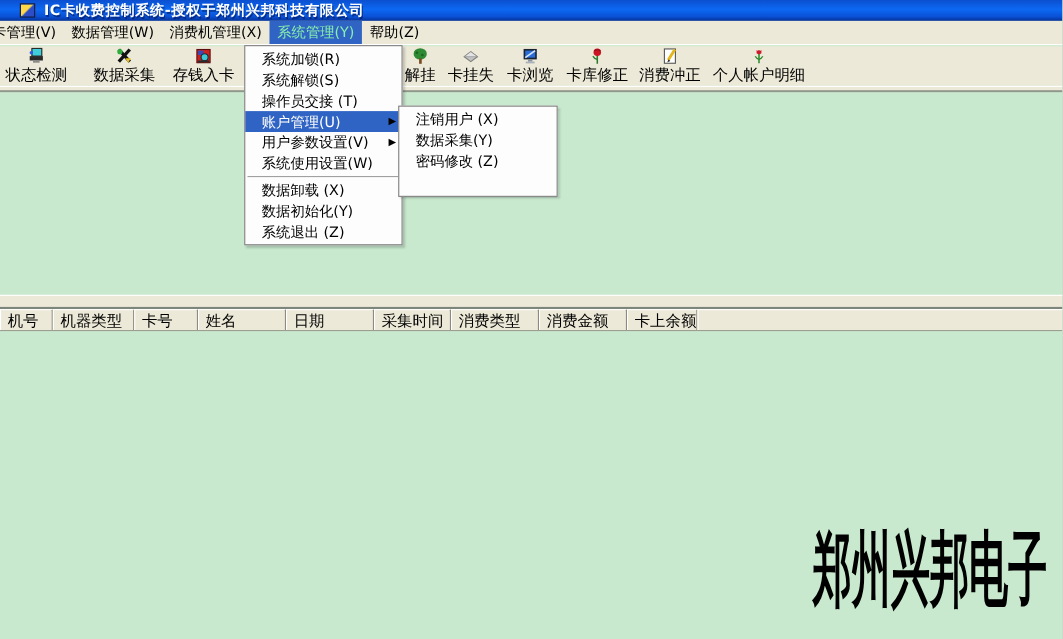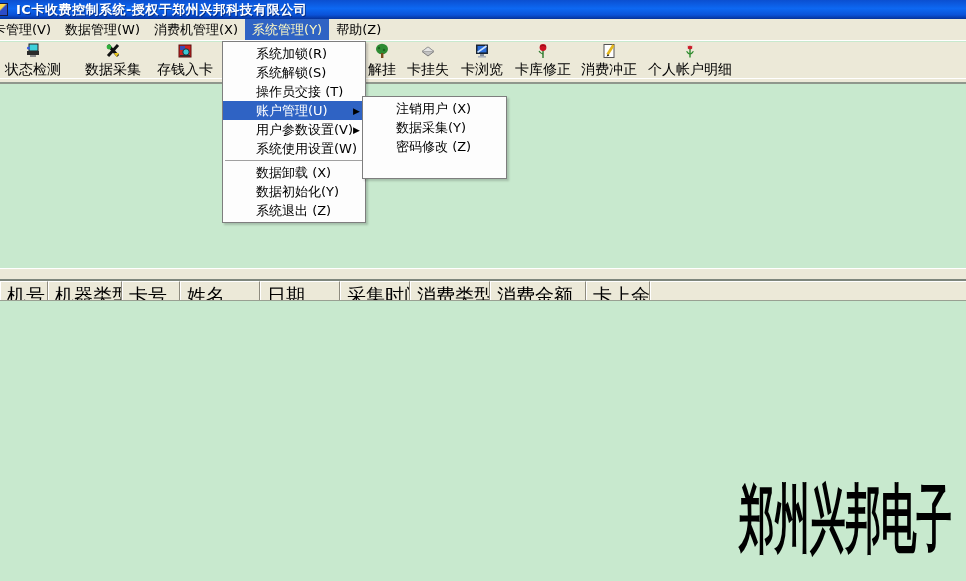--- a/index.html
+++ b/index.html
@@ -5,40 +5,40 @@
   * { margin:0; padding:0; box-sizing:border-box; }
   html,body { background:#d4d0c8; }
   .window {
     position:relative; width:966px; height:581px; overflow:hidden;
     font-family:"DejaVu Sans", sans-serif; color:#000; background:#c8e9ce;
   }
   
   .titlebar {
     position:absolute; top:0; left:0; right:0; height:19px;
     background:linear-gradient(180deg,#0b4fd0 0%,#0d68f2 45%,#0a52d8 78%,#063299 100%);
-    display:flex; align-items:center; overflow:hidden;
+    display:flex; align-items:center; overflow:hidden;padding-left:24px;
   }
   .app-icon {
     width:14px; height:13px; margin-left:-6px; flex:0 0 auto;
     background:linear-gradient(135deg,#ffd94a 45%,#2c4cc8 55%);
     border:1px solid #1a1a3a;
   }
   .title-text {
     color:#fff; font-weight:bold; font-size:13px; margin-left:8px;
     white-space:nowrap; letter-spacing:0.5px; text-shadow:1px 1px 0 rgba(0,0,40,.45);
   }
   
   .menubar {
     position:absolute; top:19px; left:0; right:0; height:22px;
     background:#ece9d8; display:flex; align-items:stretch; font-size:13px;
     border-bottom:1px solid #ffffff;
   }
   .mitem { display:flex; align-items:center; padding:0 7px; white-space:nowrap; cursor:default; }
   .mitem.cut { margin-left:-14px; }
-  .mitem.active { background:#2f63c4; color:#fef9c3; }
+  .mitem.active { background:#2f63c4; color:#86efac; }
   
   .toolbar {
     position:absolute; top:42px; left:0; right:0; height:36px;
     background:#ece9d8;
   }
   .toolbar-edge {
     position:absolute; top:78px; left:0; right:0; height:6px;
     background:#ece9d8; border-top:1px solid #fff; border-bottom:2px solid #8f978c;
   }
   .tbtn {
@@ -49,39 +49,39 @@
   .ticon { height:16px; display:flex; align-items:flex-end; }
   .tlabel { font-size:14px; line-height:15px; white-space:nowrap; }
   
   .content { position:absolute; top:84px; left:0; right:0; bottom:0; background:#c8e9ce; }
   .grid-strip {
     position:absolute; top:184px; left:0; right:0; height:13px;
     background:#ece9d8; border-top:1px solid #ffffff; border-bottom:2px solid #7e867c;
   }
   .grid-header {
     position:absolute; top:197px; left:0; right:0; height:20px;
-    background:#ece9d8; display:flex; font-size:19px;
+    background:#ece9d8; display:flex; font-size:14px;
     border-bottom:1px solid #99a092;
   }
   .hcell {
     border-top:1px solid #ffffff; border-left:1px solid #ffffff;
     border-right:1px solid #8e8b7e;
     padding:1px 0 0 6px; white-space:nowrap; overflow:hidden; flex:0 0 auto;
   }
   .hcell.filler { flex:1 1 auto; border-right:none; }
   
   .menu-popup {
     position:absolute; background:#fdfdfd; border:1px solid #7e7e7e;
     font-size:13px; z-index:20; padding-top:2px;
     box-shadow:2px 2px 2px rgba(0,0,0,0.18);
   }
   #system-menu { left:222px; top:41px; width:144px; height:182px; }
   #account-submenu { left:362px; top:96px; width:145px; height:83px; z-index:21; }
   .menu-row {
-    height:19px; display:flex; align-items:center; padding-left:33px;
+    height:19px; display:flex; align-items:center; padding-left:15px;
     position:relative; white-space:nowrap; cursor:default;
   }
   .menu-row.hl { background:#2f63c4; color:#fff; }
   .menu-arrow {
     position:absolute; right:5px; top:50%; transform:translateY(-52%);
     font-size:9px; color:#000;
   }
   .menu-sep { height:5px; padding:0 2px; display:flex; align-items:center; }
   .menu-sep > div { width:100%; border-top:1px solid #a0a0a0; }
   
@@ -213,21 +213,21 @@
   <div class="content">
     <div class="grid-strip"></div>
     <div class="grid-header">
       <div class="hcell" style="width:48px">机号</div>
       <div class="hcell" style="width:74px">机器类型</div>
       <div class="hcell" style="width:58px">卡号</div>
       <div class="hcell" style="width:80px">姓名</div>
       <div class="hcell" style="width:80px">日期</div>
       <div class="hcell" style="width:70px">采集时间</div>
       <div class="hcell" style="width:80px">消费类型</div>
-      <div class="hcell" style="width:96px">消费金额</div>
+      <div class="hcell" style="width:80px">消费金额</div>
       <div class="hcell" style="width:64px">卡上余额</div>
       <div class="hcell filler"></div>
     </div>
   </div>
 
   <div class="menu-popup" id="system-menu">
     <div class="menu-row">系统加锁(R)</div>
     <div class="menu-row">系统解锁(S)</div>
     <div class="menu-row">操作员交接  (T)</div>
     <div class="menu-row hl">

